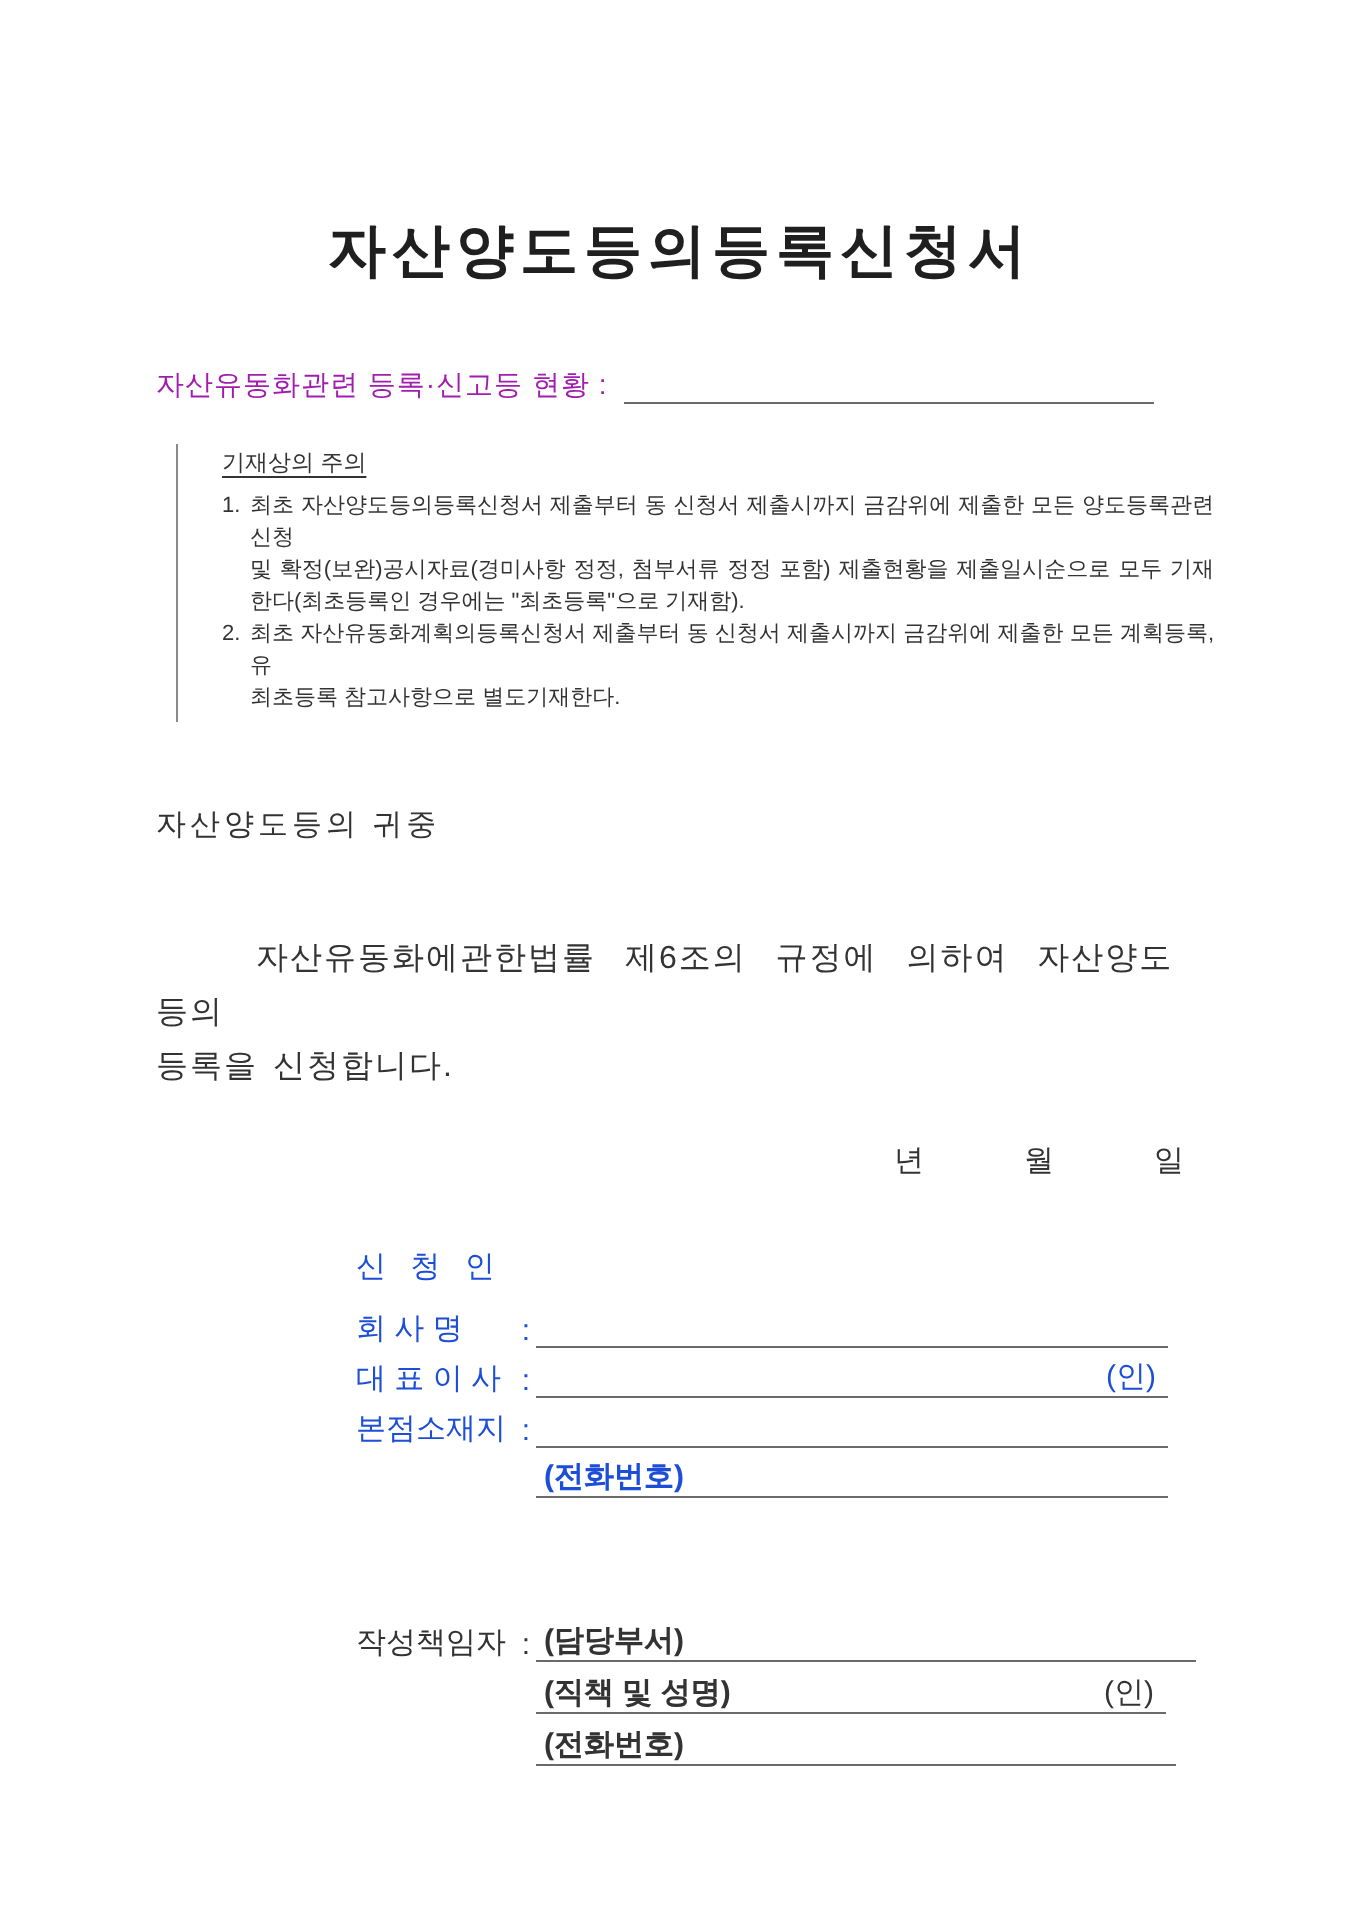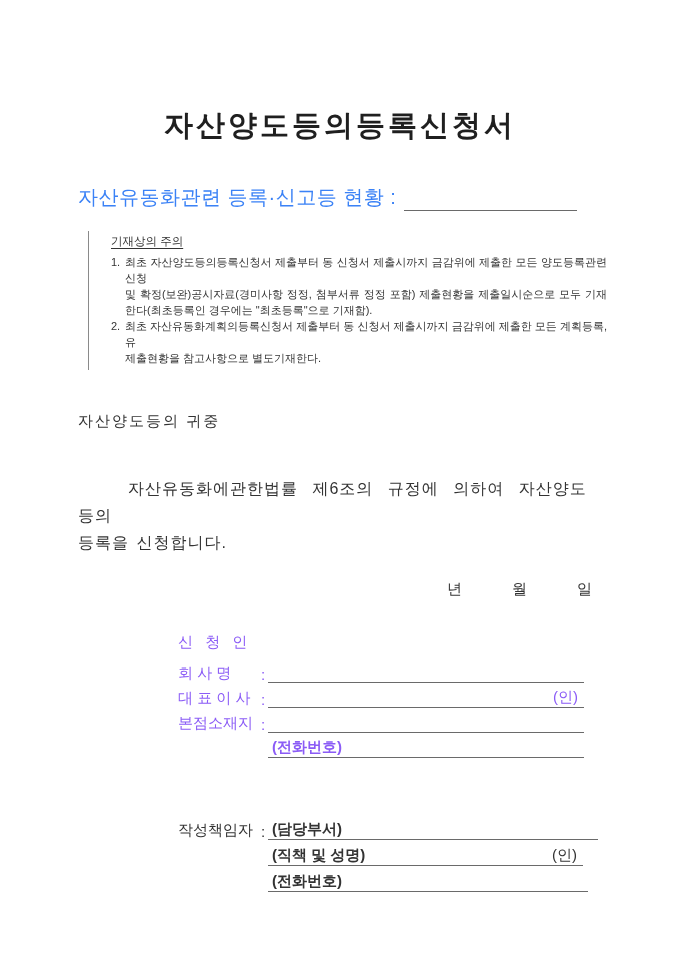--- a/index.html
+++ b/index.html
@@ -17,23 +17,23 @@
     font-size:29px;
     font-weight:bold;
     letter-spacing:3px;
     color:#1f1f1f;
   }
   .status-line{
     display:flex;
     align-items:flex-end;
     margin:38px 0 0 78px;
     width:499px;
-    font-size:20px;
+    font-size:14px;
     letter-spacing:0.5px;
-    color:#3b82f6;
+    color:#a21caf;
   }
   .status-line .lbl{white-space:nowrap;}
   .blank{
     flex:1;
     border-bottom:1.5px solid #6a6a6a;
     min-height:17px;
     margin-left:8px;
   }
   .notice{
     margin:20px 0 0 88px;
@@ -75,21 +75,21 @@
     gap:50px;
     padding-right:88px;
     margin-top:24px;
     font-size:15px;
     color:#333;
   }
   .applicant{
     margin:34px 0 12px 178px;
     width:406px;
     font-size:15px;
-    color:#8b5cf6;
+    color:#1d4ed8;
   }
   .applicant .heading{letter-spacing:4px;margin-bottom:6px;}
   .frow{
     display:flex;
     align-items:flex-end;
     height:25px;
   }
   .frow .lbl{flex:0 0 80px;white-space:nowrap;}
   .frow .colon{flex:0 0 10px;text-align:center;}
   .frow .spacer{flex:0 0 90px;}
@@ -132,21 +132,21 @@
       <span class="lines">
         <div class="j">최초 자산양도등의등록신청서 제출부터 동 신청서 제출시까지 금감위에 제출한 모든 양도등록관련 신청</div>
         <div class="j">및 확정(보완)공시자료(경미사항 정정, 첨부서류 정정 포함) 제출현황을 제출일시순으로 모두 기재</div>
         <div>한다(최초등록인 경우에는 "최초등록"으로 기재함).</div>
       </span>
     </div>
     <div class="notice-item">
       <span class="num">2.</span>
       <span class="lines">
         <div class="j">최초 자산유동화계획의등록신청서 제출부터 동 신청서 제출시까지 금감위에 제출한 모든 계획등록, 유</div>
-        <div>제출현황을 참고사항으로 별도기재한다.</div>
+        <div>최초등록 참고사항으로 별도기재한다.</div>
       </span>
     </div>
   </div>
 
   <div class="recipient">자산양도등의 귀중</div>
 
   <div class="body-par">
     <div class="l1">자산유동화에관한법률 제6조의 규정에 의하여 자산양도등의</div>
     <div class="l2">등록을 신청합니다.</div>
   </div>

